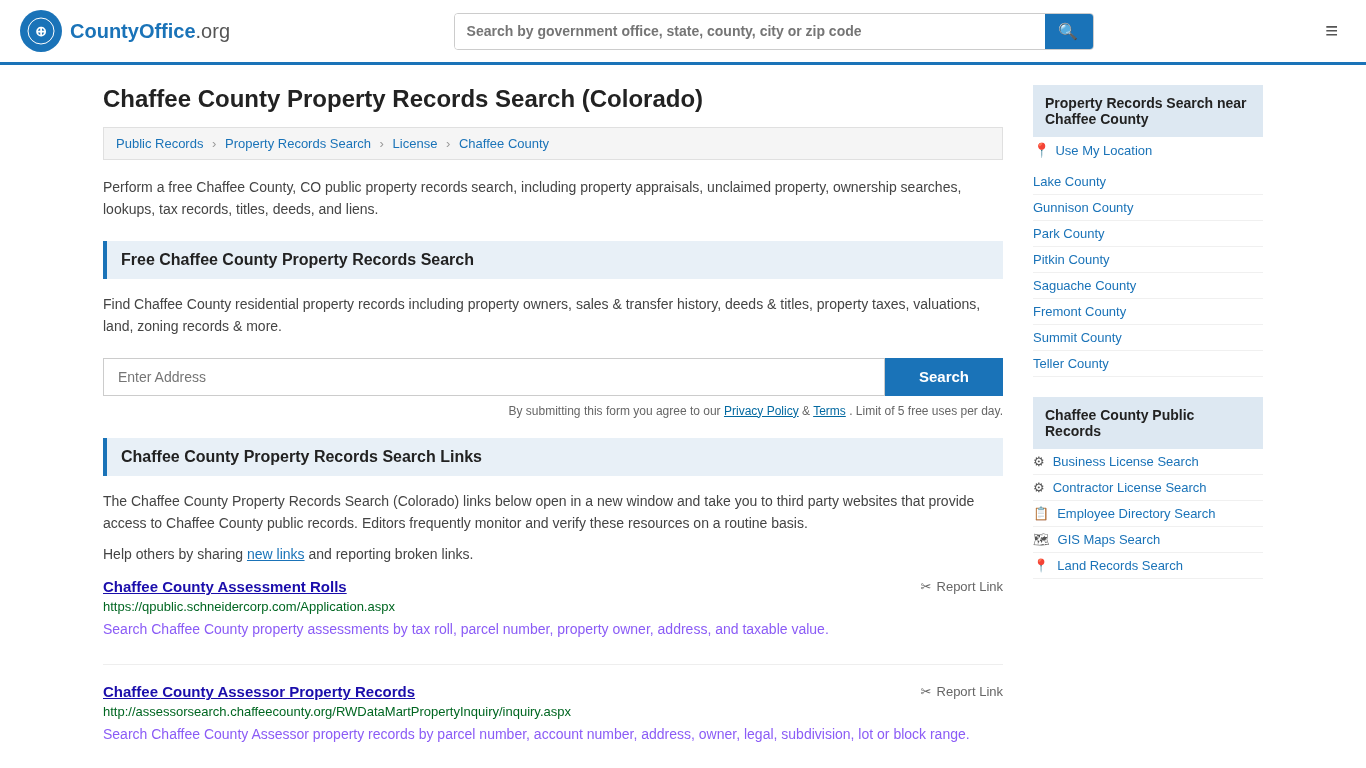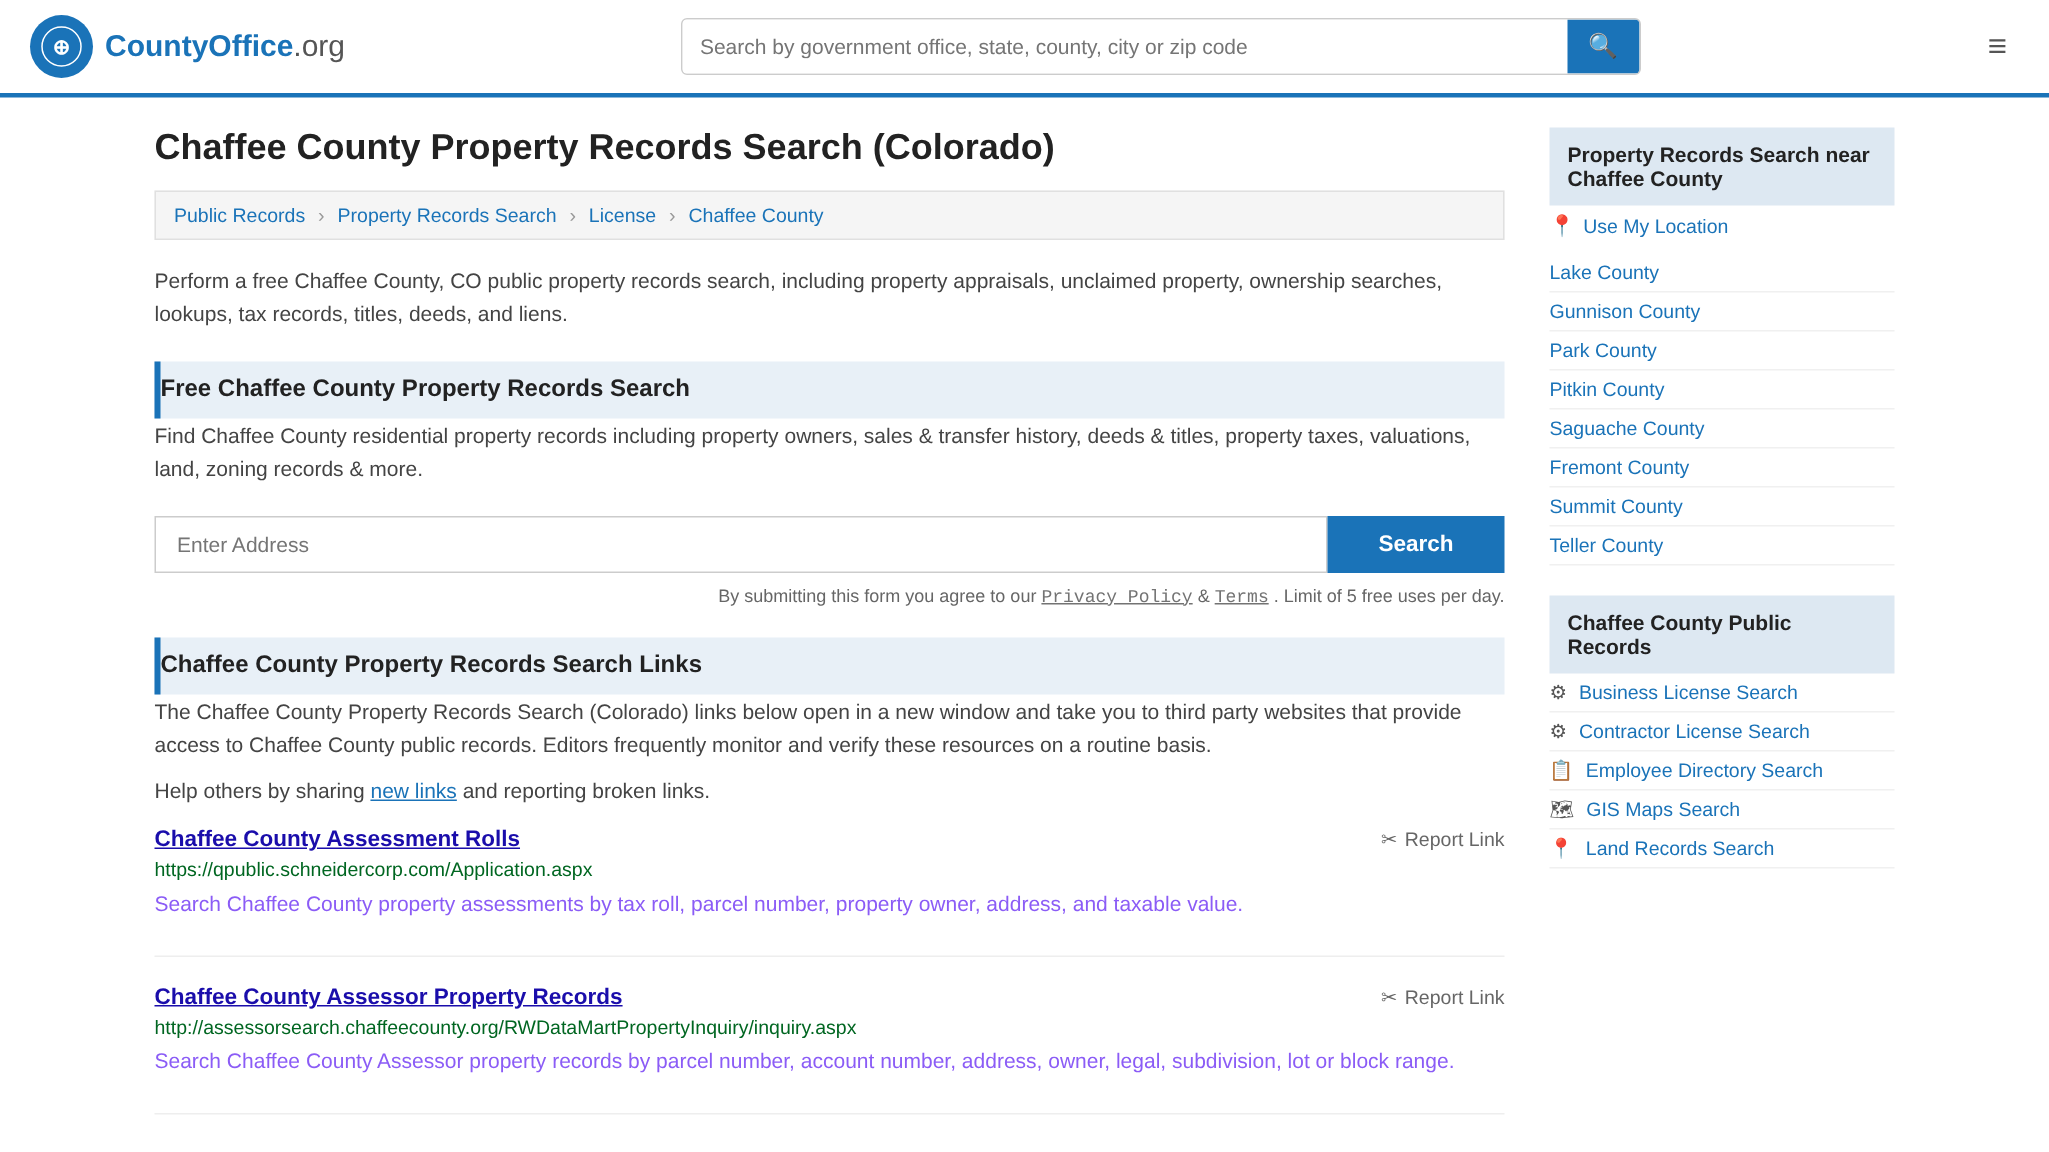--- a/index.html
+++ b/index.html
@@ -52,20 +52,21 @@
       overflow: hidden;
       flex: 1;
     }
     .header-search-input {
       flex: 1;
       border: none;
       padding: 8px 12px;
       font-size: 14px;
       outline: none;
       color: #a21caf;
+      font-weight: bold;
     }
     .header-search-btn {
       background: #1a73b8;
       border: none;
       padding: 8px 14px;
       cursor: pointer;
       color: #fff;
       font-size: 16px;
     }
     .header-menu-icon {
@@ -116,24 +117,25 @@
       font-size: 14px;
       color: #444;
       line-height: 1.6;
       margin-bottom: 20px;
     }
 
     
     .section-header {
       background: #e8f0f7;
       border-left: 4px solid #1a73b8;
-      padding: 10px 0;
+      padding: 10px 14px;
       font-size: 16px;
       font-weight: bold;
       color: #222;
+      margin-bottom: 14px;
     }
 
     
     .search-section {
       margin-bottom: 20px;
     }
     .search-row {
       display: flex;
       margin-bottom: 8px;
     }
@@ -152,21 +154,21 @@
       padding: 10px 34px;
       font-size: 15px;
       font-weight: bold;
       cursor: pointer;
     }
     .form-disclaimer {
       font-size: 12px;
       color: #666;
       text-align: right;
     }
-    .form-disclaimer a { color: #737373; font-family: Liberation Mono, monospace; }
+    .form-disclaimer a { color: #0369a1; }
 
     
     .links-description {
       font-size: 14px;
       color: #444;
       line-height: 1.6;
       margin-bottom: 12px;
     }
     .help-text {
       font-size: 14px;

